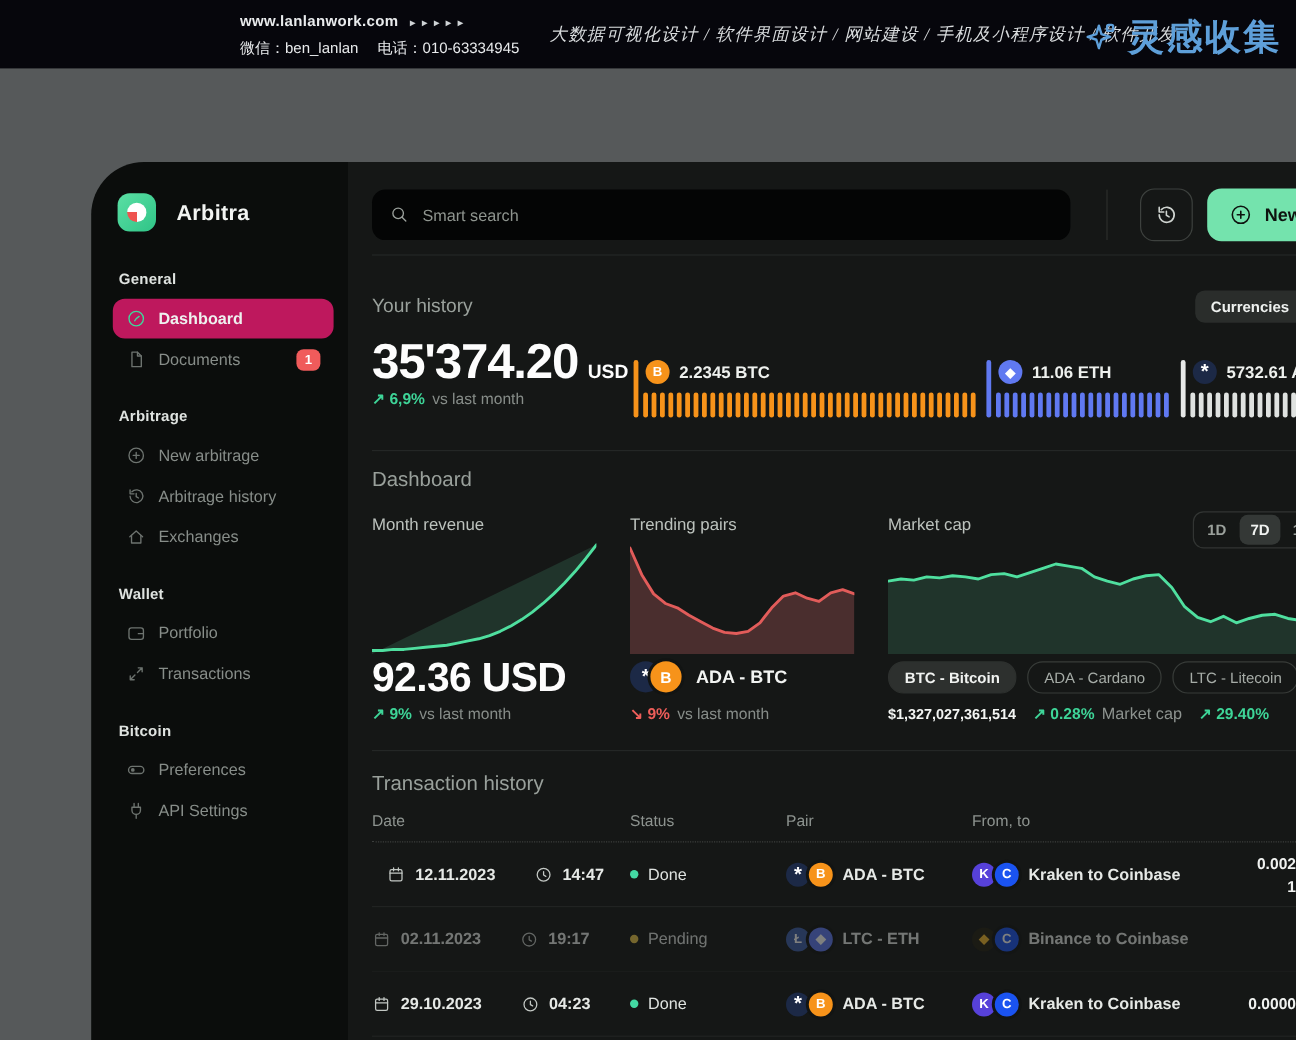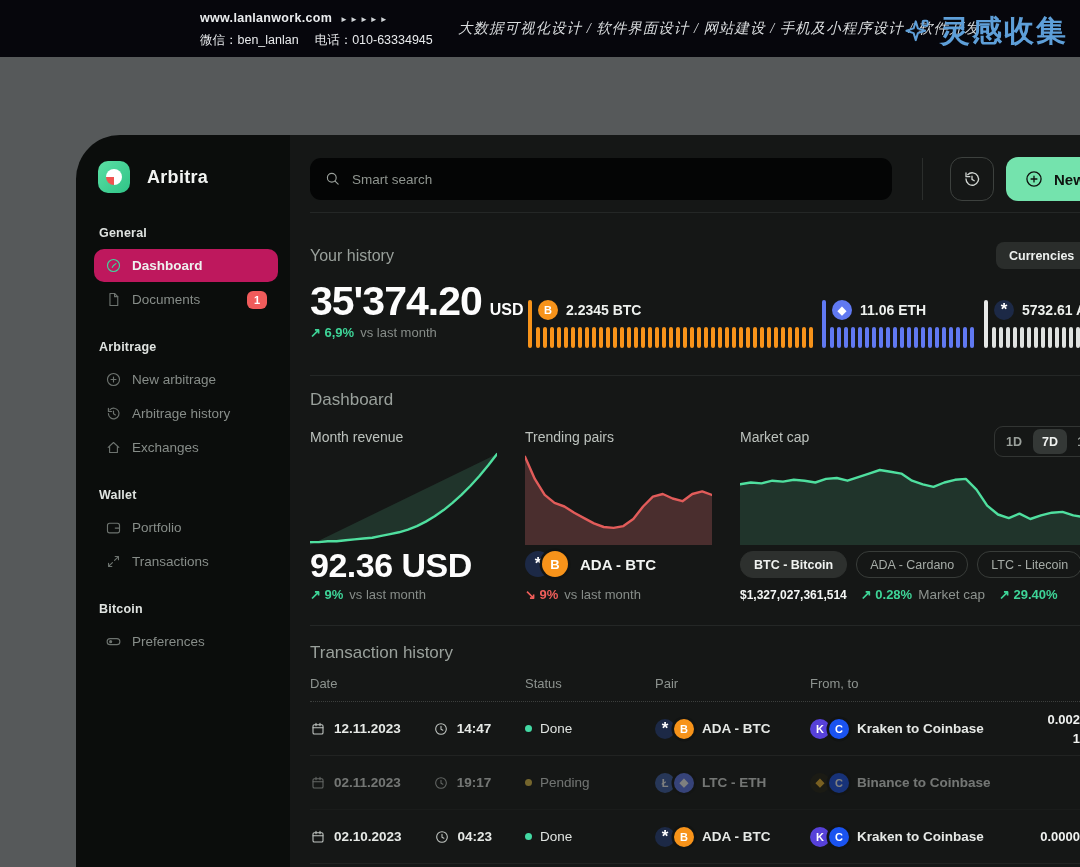--- a/index.html
+++ b/index.html
@@ -236,20 +236,30 @@
         </div>
         <div class="nav-label">Bitcoin</div>
         <div class="nav-item">
           <span class="nicon">
             <svg viewBox="0 0 24 24" fill="none" stroke="currentColor" stroke-width="1.6" stroke-linecap="round" stroke-linejoin="round" style="width:100%;height:100%">
               <rect x="3" y="8" width="18" height="8.4" rx="4.2"></rect>
               <circle cx="8" cy="12.2" r="2.2" fill="currentColor" stroke="none"></circle>
             </svg>
           </span>
           <span>Preferences</span>
+        </div>
+        <div class="nav-item">
+          <span class="nicon">
+            <svg viewBox="0 0 24 24" fill="none" stroke="currentColor" stroke-width="1.6" stroke-linecap="round" stroke-linejoin="round" style="width:100%;height:100%">
+              <path d="M9.5 3.5V8M14.5 3.5V8"></path>
+              <path d="M7 8h10v3.5a5 5 0 0 1-10 0z"></path>
+              <path d="M12 16.5V21"></path>
+            </svg>
+          </span>
+          <span>API Settings</span>
         </div>
       </div>
   </nav>
 
   <div id="main">
 
     <input id="search" type="text" placeholder="Smart search" style="">
     <span id="search-icon" class="abs">
         <svg viewBox="0 0 24 24" fill="none" stroke="currentColor" stroke-width="1.6" stroke-linecap="round" stroke-linejoin="round" style="width:100%;height:100%">
           <circle cx="11" cy="11" r="6.2"></circle>
@@ -458,21 +468,21 @@
     <div id="tx-title">Transaction history</div>
     <div id="tx-cols">
         <div class="tx-col" style="left: 0px;">Date</div>
         <div class="tx-col" style="left: 215px;">Status</div>
         <div class="tx-col" style="left: 345px;">Pair</div>
         <div class="tx-col" style="left: 500px;">From, to</div>
       </div>
     <div id="tx-dotted"></div>
     <div id="tx-rows">
         <div class="tx-row">
-          <div class="cell" style="left: 0px;">
+          <div class="cell" style="left: 12px;">
             <span class="cicon">
               <svg viewBox="0 0 24 24" fill="none" stroke="currentColor" stroke-width="1.6" stroke-linecap="round" stroke-linejoin="round" style="width:100%;height:100%">
                 <rect x="4.5" y="5.5" width="15" height="14" rx="2"></rect>
                 <path d="M4.5 10h15M9 3.5V7M15 3.5V7"></path>
               </svg>
             </span>
             <span>12.11.2023</span>
             <span class="cicon" style="margin-left: 24px;">
               <svg viewBox="0 0 24 24" fill="none" stroke="currentColor" stroke-width="1.6" stroke-linecap="round" stroke-linejoin="round" style="width:100%;height:100%">
                 <circle cx="12" cy="12" r="8"></circle>
@@ -534,21 +544,21 @@
           <div class="amt-cell"></div>
         </div>
         <div class="tx-row">
           <div class="cell" style="left: 0px;">
             <span class="cicon">
               <svg viewBox="0 0 24 24" fill="none" stroke="currentColor" stroke-width="1.6" stroke-linecap="round" stroke-linejoin="round" style="width:100%;height:100%">
                 <rect x="4.5" y="5.5" width="15" height="14" rx="2"></rect>
                 <path d="M4.5 10h15M9 3.5V7M15 3.5V7"></path>
               </svg>
             </span>
-            <span>02.10.2023</span>
+            <span>29.10.2023</span>
             <span class="cicon" style="margin-left: 24px;">
               <svg viewBox="0 0 24 24" fill="none" stroke="currentColor" stroke-width="1.6" stroke-linecap="round" stroke-linejoin="round" style="width:100%;height:100%">
                 <circle cx="12" cy="12" r="8"></circle>
                 <path d="M12 8v4.3l2.8 1.6"></path>
               </svg>
             </span>
             <span>04:23</span>
           </div>
           <div class="cell status" style="left: 215px;">
             <span class="dot" style="background:#43d9a3"></span>

